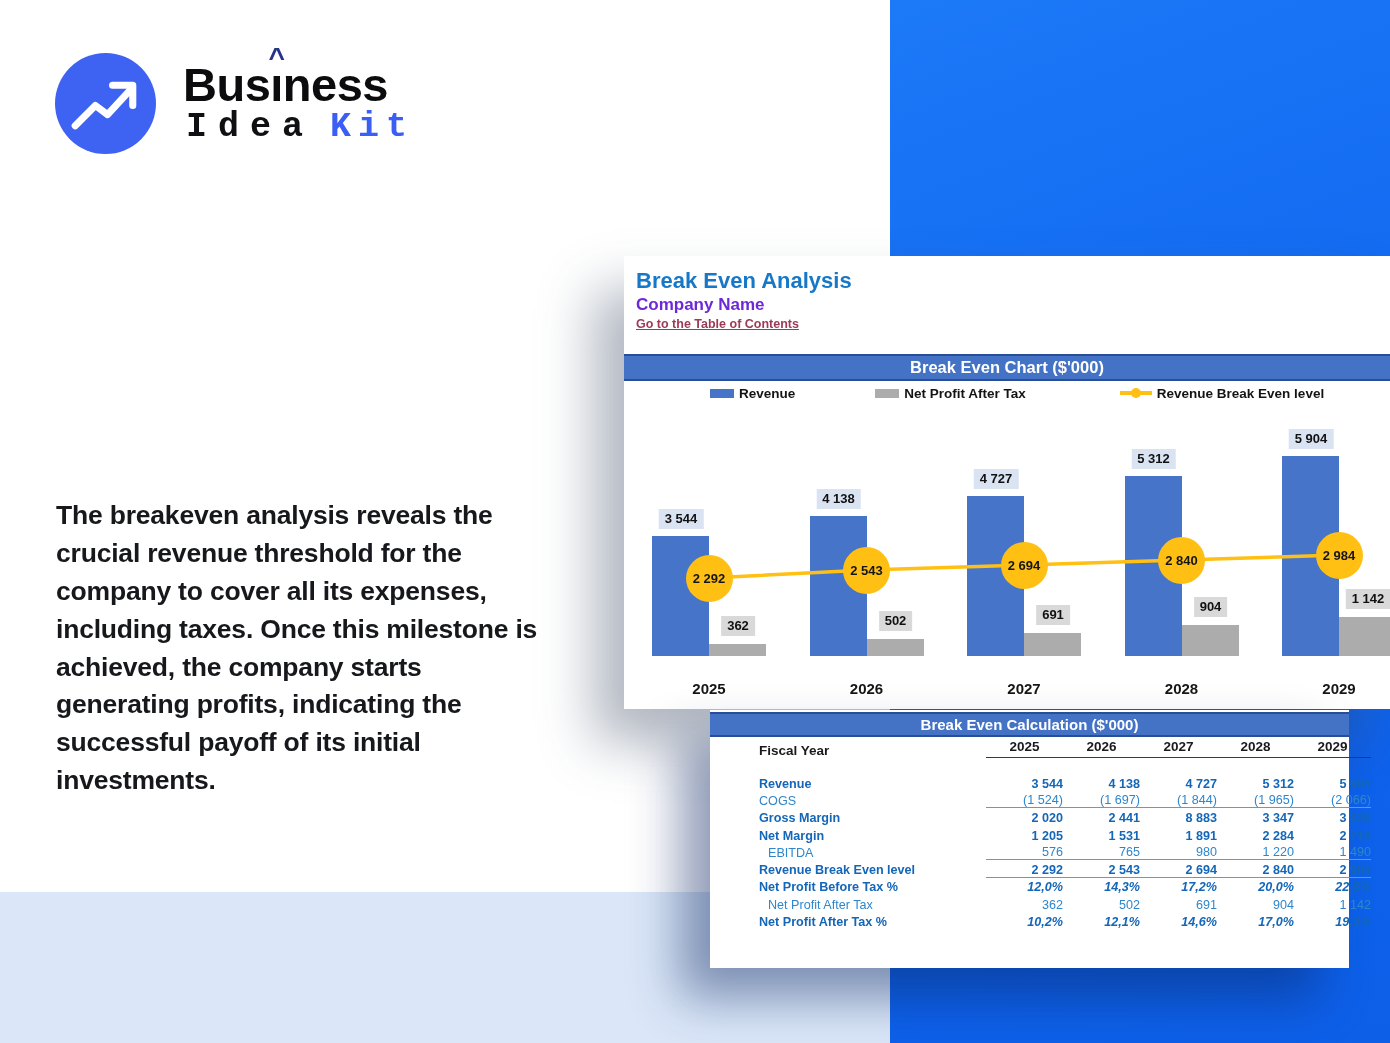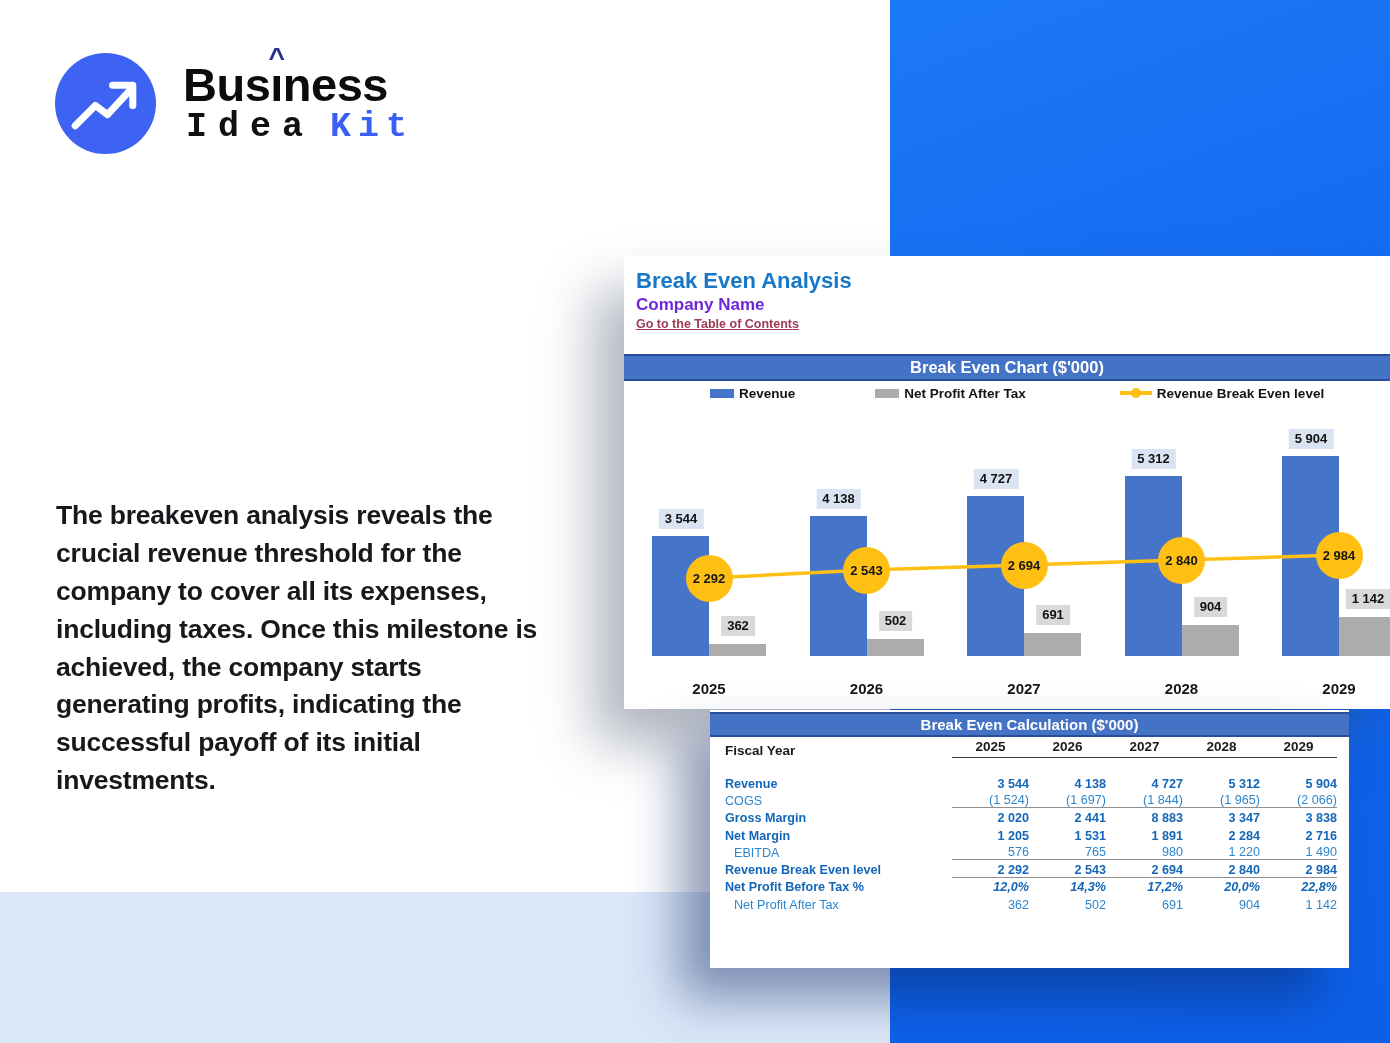--- a/index.html
+++ b/index.html
@@ -64,21 +64,21 @@
   .plot .vlabel.rev{background:#dae3f2;}
   .plot .vlabel.npl{background:#d9d9d9;}
   .plot .xlabel{position:absolute;transform:translateX(-50%);font-size:15px;font-weight:700;color:#161616;}
   .plot svg{position:absolute;left:0;top:0;}
   .plot .becirc{position:absolute;width:47px;height:47px;border-radius:50%;display:flex;
                 align-items:center;justify-content:center;font-size:13px;font-weight:700;color:#151515;}
 
   
   .calc{position:absolute;left:0;top:26px;right:6px;}
   .trow{display:grid;grid-template-columns:242px repeat(5,77px);align-items:center;
-        height:17.3px;font-size:12.6px;color:#2e86cc;}
+        height:17.3px;font-size:12.6px;color:#2e86cc;padding-left:34px;}
   .trow.head{height:22px;align-items:end;color:#1a1a1a;font-weight:700;font-size:13.5px;
              margin-bottom:17px;}
   .trow.head .vcell{text-align:center;border-bottom:1.5px solid #3a3a3a;padding-bottom:3px;}
   .lcell{padding-left:15px;white-space:nowrap;position:relative;}
   .lcell.ind{padding-left:24px;}
   .vcell{text-align:right;position:relative;}
   .trow.b{font-weight:700;color:#1466b8;}
   .trow.pct{color:#1466b8;}
   .trow.pct .lcell{font-weight:700;}
   .trow.pct .vcell{font-weight:700;font-style:italic;}
@@ -237,16 +237,24 @@
           <div class="vcell">22,8%</div>
         </div>
         <div class="trow">
           <div class="lcell ind">Net Profit After Tax</div>
           <div class="vcell">362</div>
           <div class="vcell">502</div>
           <div class="vcell">691</div>
           <div class="vcell">904</div>
           <div class="vcell">1 142</div>
         </div>
+        <div class="trow pct">
+          <div class="lcell">Net Profit After Tax %</div>
+          <div class="vcell">10,2%</div>
+          <div class="vcell">12,1%</div>
+          <div class="vcell">14,6%</div>
+          <div class="vcell">17,0%</div>
+          <div class="vcell">19,3%</div>
+        </div>
       </div>
   </div>
 
 </div>
 
 </body></html>

